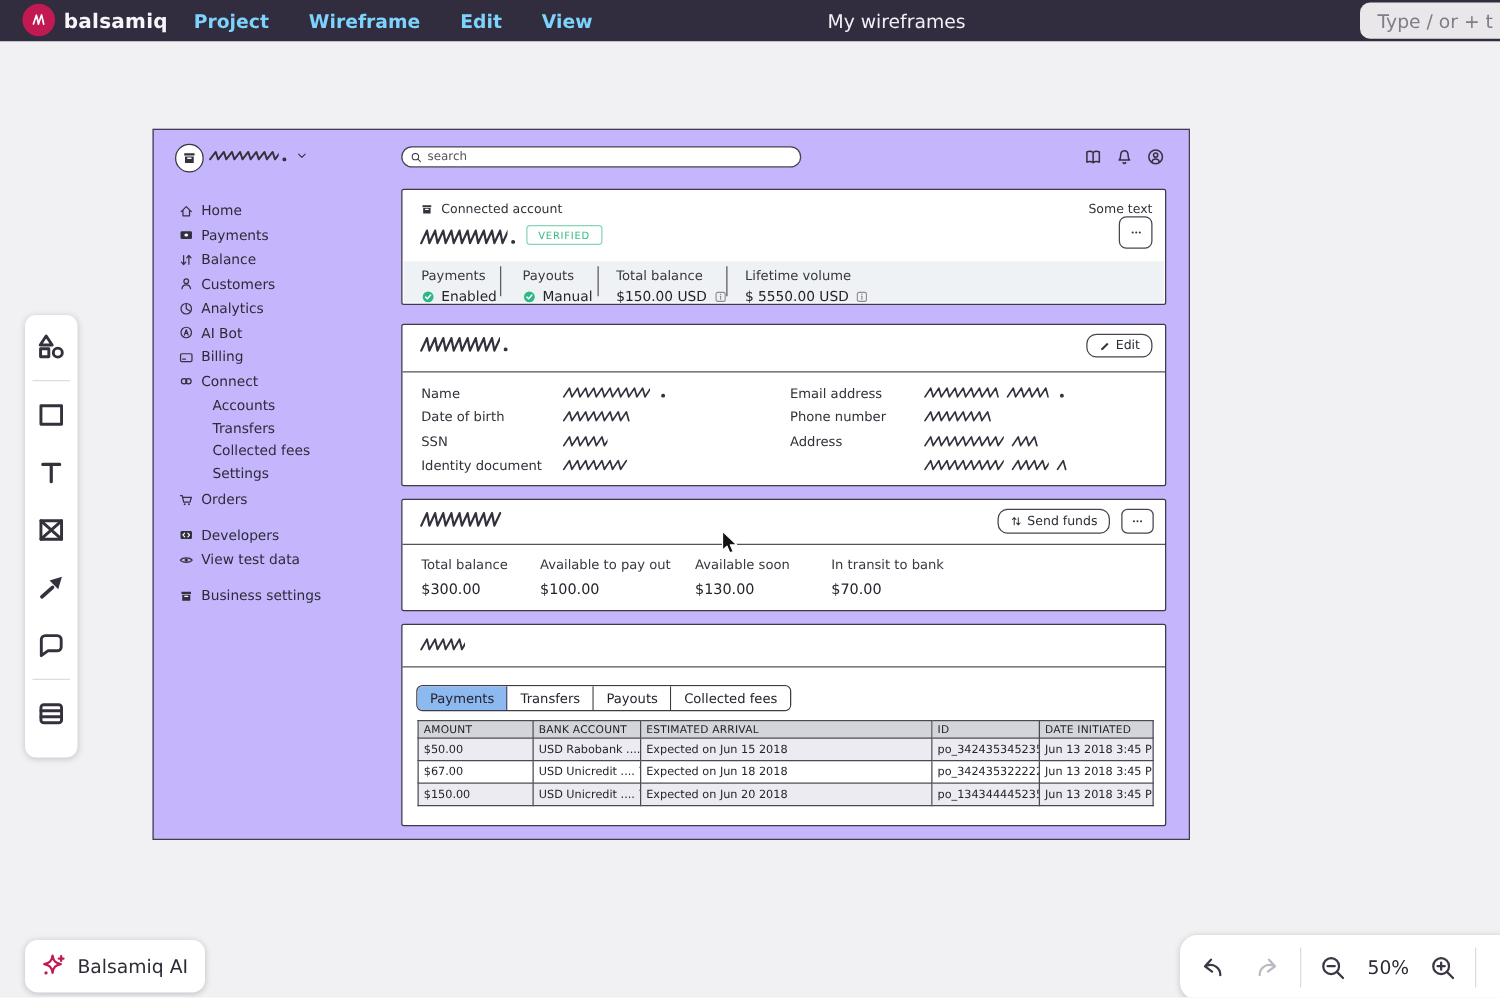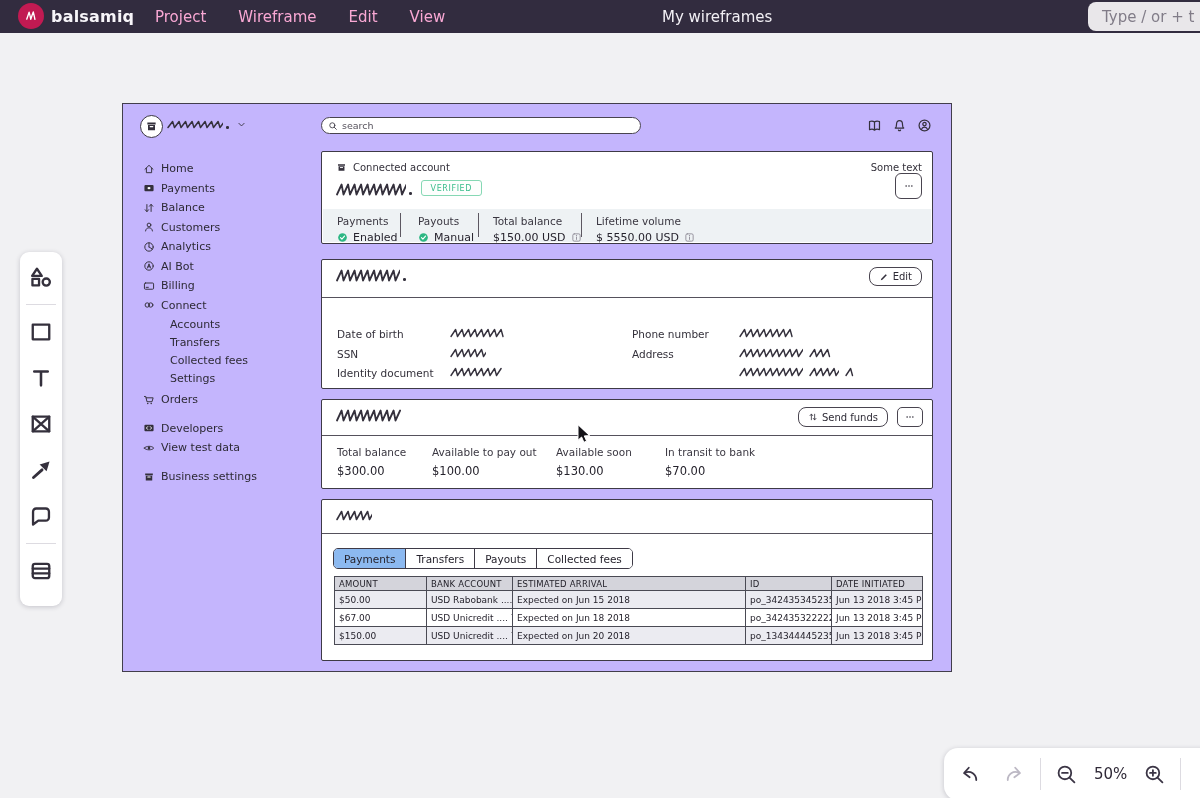--- a/index.html
+++ b/index.html
@@ -10,21 +10,21 @@
   i[data-icon]{display:inline-block;flex:0 0 auto;}
   i[data-icon] svg{width:100%;height:100%;display:block;}
 
   
   .topbar{position:absolute;left:0;top:0;width:100%;height:33px;background:#322c3f;display:flex;align-items:center;}
   .brand{position:absolute;left:18px;top:3px;display:flex;align-items:center;gap:7px;}
   .logo-circle{width:26px;height:26px;border-radius:50%;background:#c11a52;display:flex;align-items:center;justify-content:center;}
   .logo-circle i{width:18px;height:18px;}
   .brand-name{color:#f7f5f9;font-size:16px;font-weight:bold;letter-spacing:.2px;}
   .menus{position:absolute;left:155px;top:0;height:33px;display:flex;align-items:center;gap:32px;}
-  .menu{color:#f9a8d4;font-size:15px;cursor:default;}
+  .menu{color:#7dd3fc;font-size:15px;cursor:default;font-weight:bold;}
   .tb-title{position:absolute;left:662px;top:0;height:33px;display:flex;align-items:center;color:#f2f0f5;font-size:15px;font-weight:500;}
   .command-box{position:absolute;left:1088px;top:2px;height:29px;width:130px;background:#e9e7ea;border-radius:8px;
                display:flex;align-items:center;padding-left:14px;font-size:15px;color:#817c88;white-space:nowrap;overflow:hidden;}
 
   
   .tool-panel{position:absolute;left:20px;top:252px;width:42px;height:354px;background:#fff;border-radius:9px;
               box-shadow:0 1px 5px rgba(40,35,60,.22);display:flex;flex-direction:column;align-items:center;padding-top:12px;box-sizing:border-box;}
   .tool{width:26px;height:26px;margin-bottom:20px;display:flex;align-items:center;justify-content:center;cursor:pointer;}
   .ticon{width:24px;height:24px;}
   .ticon svg{stroke-width:1.55;}
@@ -469,20 +469,39 @@
       <button class="edit-btn">
         <i data-icon="pencil" class="wicon">
               <svg viewBox="0 0 16 16">
                 <path d="M2.9 13.1 L3.6 10.6 L10.7 3.5 L12.5 5.3 L5.4 12.4 L2.9 13.1 Z" fill="#34303c" stroke="none"></path>
               </svg>
             </i>
         <span>Edit</span>
       </button>
     </div>
     <div class="hline" style="top:37px"></div>
+    <div class="field-row" style="top:49px">
+      <span class="flabel" style="left:15px">Name</span>
+      <span class="fval" style="left:128px">
+            <svg class="squig" width="70" height="10" viewBox="0 0 70 10">
+              <path d="M1 8.5 L5.6 1.5 L7.5 8.5 L12.1 1.5 L14.0 8.5 L18.6 1.5 L20.5 8.5 L25.1 1.5 L27.0 8.5 L31.6 1.5 L33.5 8.5 L38.1 1.5 L40.0 8.5 L44.6 1.5 L46.5 8.5 L51.1 1.5 L53.0 8.5 L57.6 1.5 L59.5 8.5 L64.1 1.5 L66.0 8.5 L70.6 1.5" fill="none" stroke="#34303c" stroke-width="1.4" stroke-linejoin="round" stroke-linecap="round"></path>
+            </svg>
+            <span class="dot"></span>
+          </span>
+      <span class="flabel" style="left:310px">Email address</span>
+      <span class="fval" style="left:417px">
+            <svg class="squig" width="60" height="10" viewBox="0 0 60 10">
+              <path d="M1 8.5 L5.6 1.5 L7.5 8.5 L12.1 1.5 L14.0 8.5 L18.6 1.5 L20.5 8.5 L25.1 1.5 L27.0 8.5 L31.6 1.5 L33.5 8.5 L38.1 1.5 L40.0 8.5 L44.6 1.5 L46.5 8.5 L51.1 1.5 L53.0 8.5 L57.6 1.5 L59.5 8.5" fill="none" stroke="#34303c" stroke-width="1.4" stroke-linejoin="round" stroke-linecap="round"></path>
+            </svg>
+            <svg class="squig" width="34" height="10" viewBox="0 0 34 10">
+              <path d="M1 8.5 L5.6 1.5 L7.5 8.5 L12.1 1.5 L14.0 8.5 L18.6 1.5 L20.5 8.5 L25.1 1.5 L27.0 8.5 L31.6 1.5 L33.5 8.5" fill="none" stroke="#34303c" stroke-width="1.4" stroke-linejoin="round" stroke-linecap="round"></path>
+            </svg>
+            <span class="dot"></span>
+          </span>
+    </div>
     <div class="field-row" style="top:68px">
       <span class="flabel" style="left:15px">Date of birth</span>
       <span class="fval" style="left:128px">
             <svg class="squig" width="55" height="10" viewBox="0 0 55 10">
               <path d="M1 8.5 L5.6 1.5 L7.5 8.5 L12.1 1.5 L14.0 8.5 L18.6 1.5 L20.5 8.5 L25.1 1.5 L27.0 8.5 L31.6 1.5 L33.5 8.5 L38.1 1.5 L40.0 8.5 L44.6 1.5 L46.5 8.5 L51.1 1.5 L53.0 8.5" fill="none" stroke="#34303c" stroke-width="1.4" stroke-linejoin="round" stroke-linecap="round"></path>
             </svg>
           </span>
       <span class="flabel" style="left:310px">Phone number</span>
       <span class="fval" style="left:417px">
             <svg class="squig" width="55" height="10" viewBox="0 0 55 10">
@@ -620,20 +639,30 @@
         </tr>
       </tbody>
     </table>
   </section>
 </div>
 
 <svg class="cursor" width="18" height="20" viewBox="0 0 18 20">
   <path d="M1 1 L1 16.2 L4.6 13 L6.9 18.3 L9.6 17.1 L7.3 11.9 L12.2 11.6 Z" fill="#151318" stroke="#fff" stroke-width="1"></path>
 </svg>
 
+<button class="ai-btn">
+  <i data-icon="sparkle">
+        <svg viewBox="0 0 16 16">
+          <path d="M7.3 1.8 C7.9 5.1 8.9 6.1 12.1 6.8 C8.9 7.5 7.9 8.5 7.3 11.8 C6.7 8.5 5.7 7.5 2.5 6.8 C5.7 6.1 6.7 5.1 7.3 1.8 Z" stroke="#c21853"></path>
+          <path d="M12.3 2.1 V4.9 M10.9 3.5 H13.7" stroke="#c21853"></path>
+          <circle cx="3.5" cy="11.9" r="0.95" fill="#c21853" stroke="none"></circle>
+        </svg>
+      </i>
+  <span class="ai-label">Balsamiq AI</span>
+</button>
 
 <div class="zoombar">
   <i class="zicon" data-icon="undo">
         <svg viewBox="0 0 16 16">
           <path d="M12.7 11.9 C12.7 7.7 8.9 5.2 4.9 6.7"></path>
           <path d="M7.5 3.3 L4.2 7 L8.1 9.9"></path>
         </svg>
       </i>
   <i class="zicon gap22 disabled" data-icon="redo">
         <svg viewBox="0 0 16 16">

